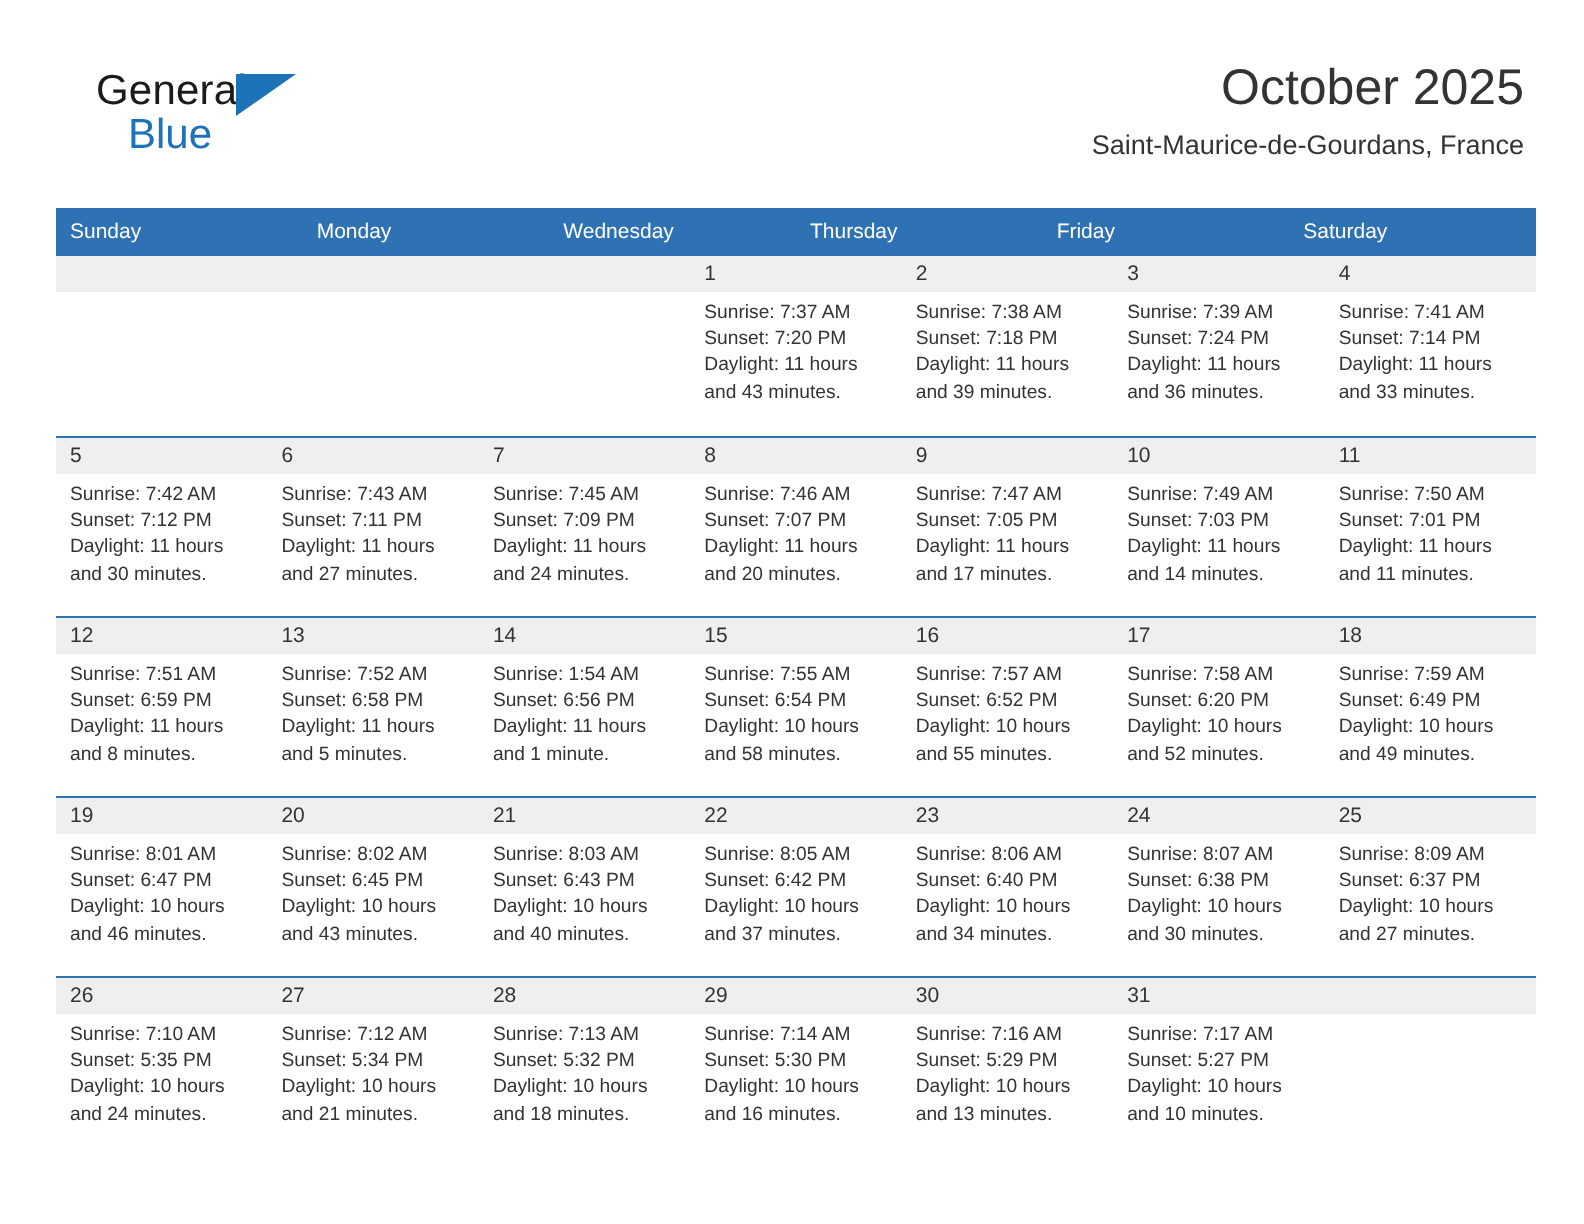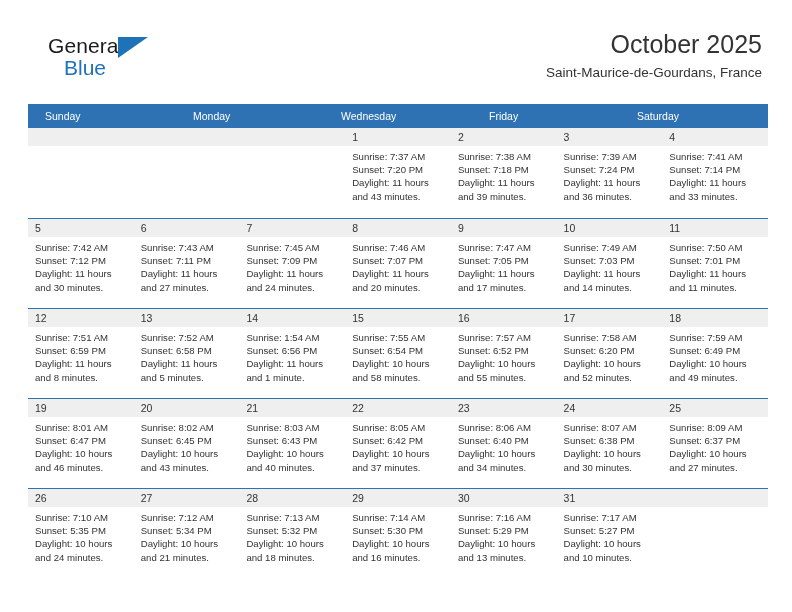--- a/index.html
+++ b/index.html
@@ -94,21 +94,21 @@
   }
   .weekday-row {
     display: flex;
     background: #2f72b4;
   }
   .weekday {
     flex: 1 1 0;
     color: #ffffff;
     font-size: 10.5px;
     line-height: 12px;
-    padding: 6px 0 6px 17px;
+    padding: 6px 0 6px 7px;
     box-sizing: border-box;
   }
 
   .week-row {
     display: flex;
     border-top: 1px solid #2f72b4;
     height: 90px;
     box-sizing: border-box;
   }
   .week-row:first-of-type {
@@ -159,20 +159,21 @@
     </div>
 
   </div>
 
   <div class="calendar">
 
     <div class="weekday-row">
       <div class="weekday">Sunday</div>
       <div class="weekday">Monday</div>
       <div class="weekday">Wednesday</div>
+      <div class="weekday">Thursday</div>
       <div class="weekday">Friday</div>
       <div class="weekday">Saturday</div>
     </div>
 
     <div id="weeks-container">
         <div class="week-row">
           <div class="day-cell empty">
             <div class="day-number-band"></div>
           </div>
           <div class="day-cell empty">

